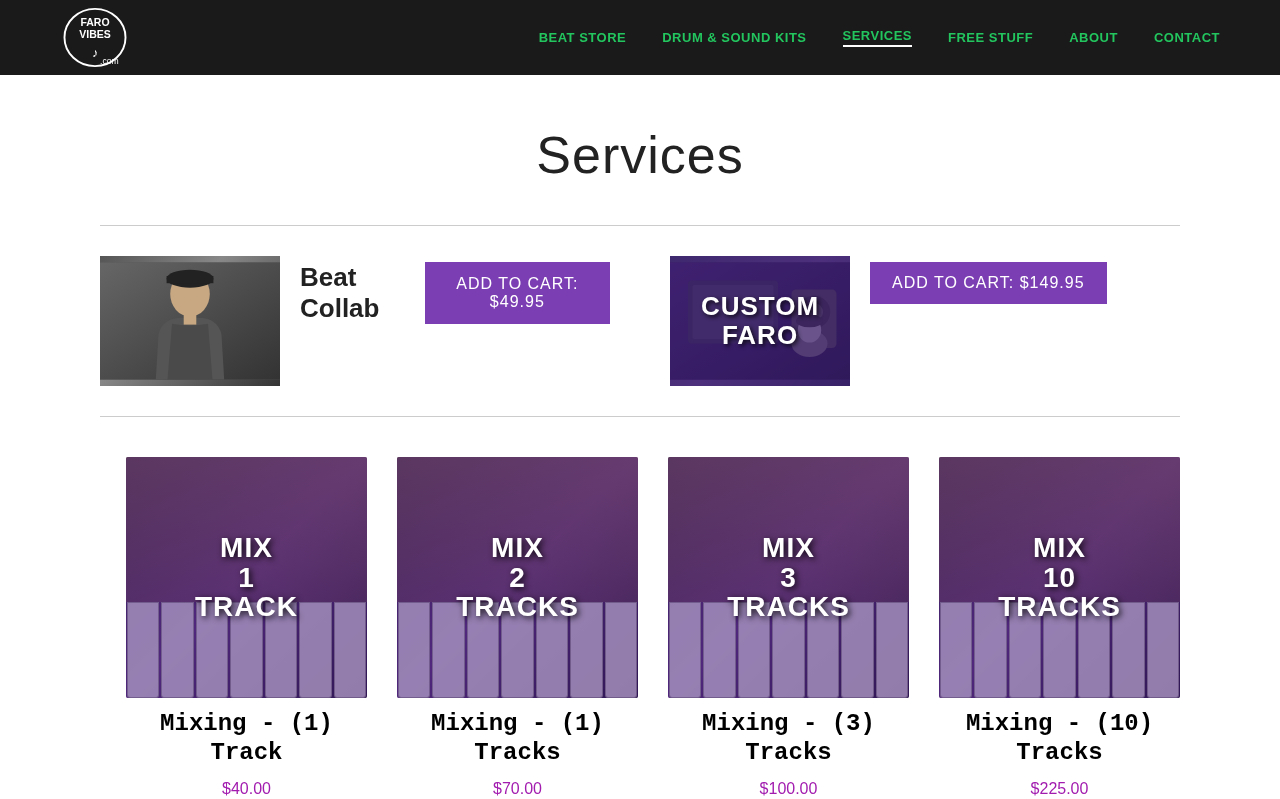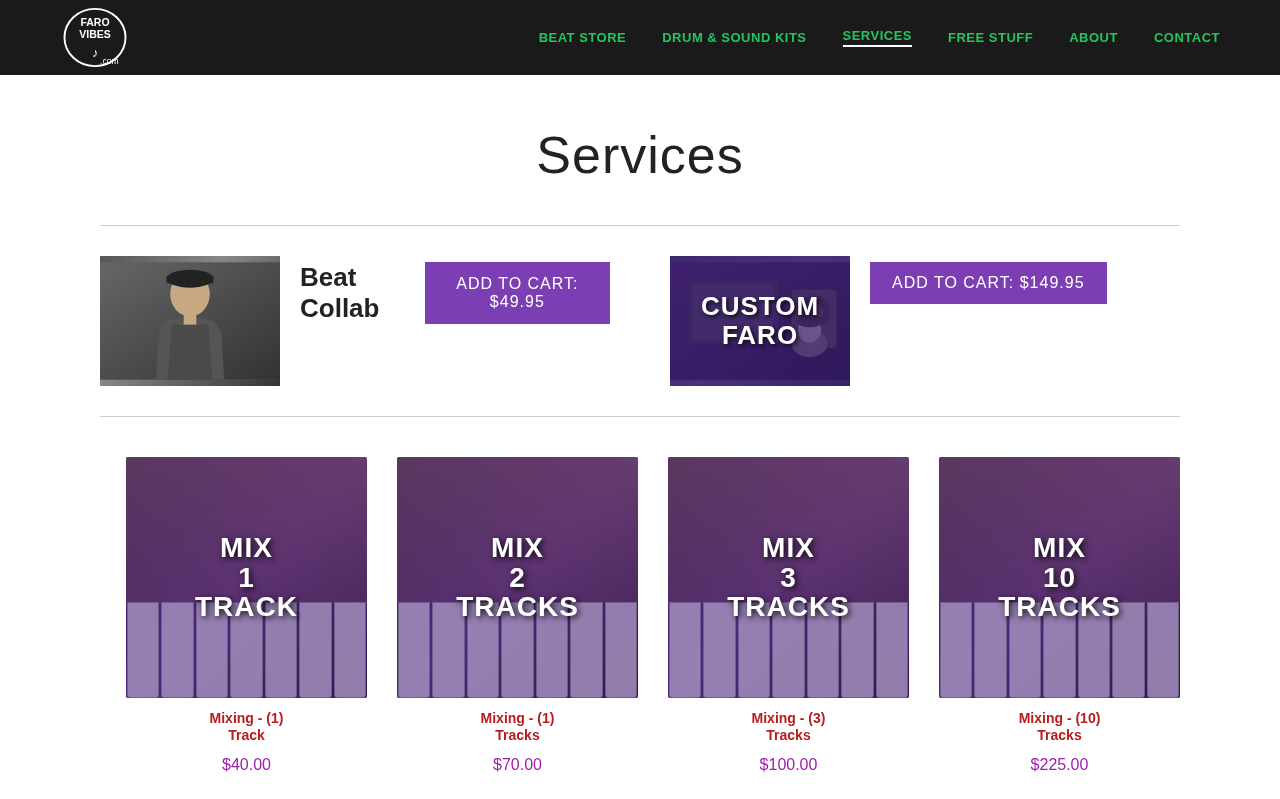--- a/index.html
+++ b/index.html
@@ -195,25 +195,26 @@
     .mix-label {
       color: #fff;
       font-size: 28px;
       font-weight: 900;
       text-align: center;
       line-height: 1.05;
       text-shadow: 2px 2px 6px rgba(0,0,0,0.9);
       letter-spacing: 1px;
     }
     .mixing-title {
-      font-size: 14px;
+      font-size: 24px;
       font-weight: 800;
       text-align: center;
-      color: #b91c1c;
+      color: #000000;
       line-height: 1.2;
+      font-family: Liberation Mono, monospace;
     }
     .mixing-price {
       font-size: 16px;
       color: #a21caf;
       font-weight: 400;
     }
 
     
     .keys-visual {
       position: absolute;

